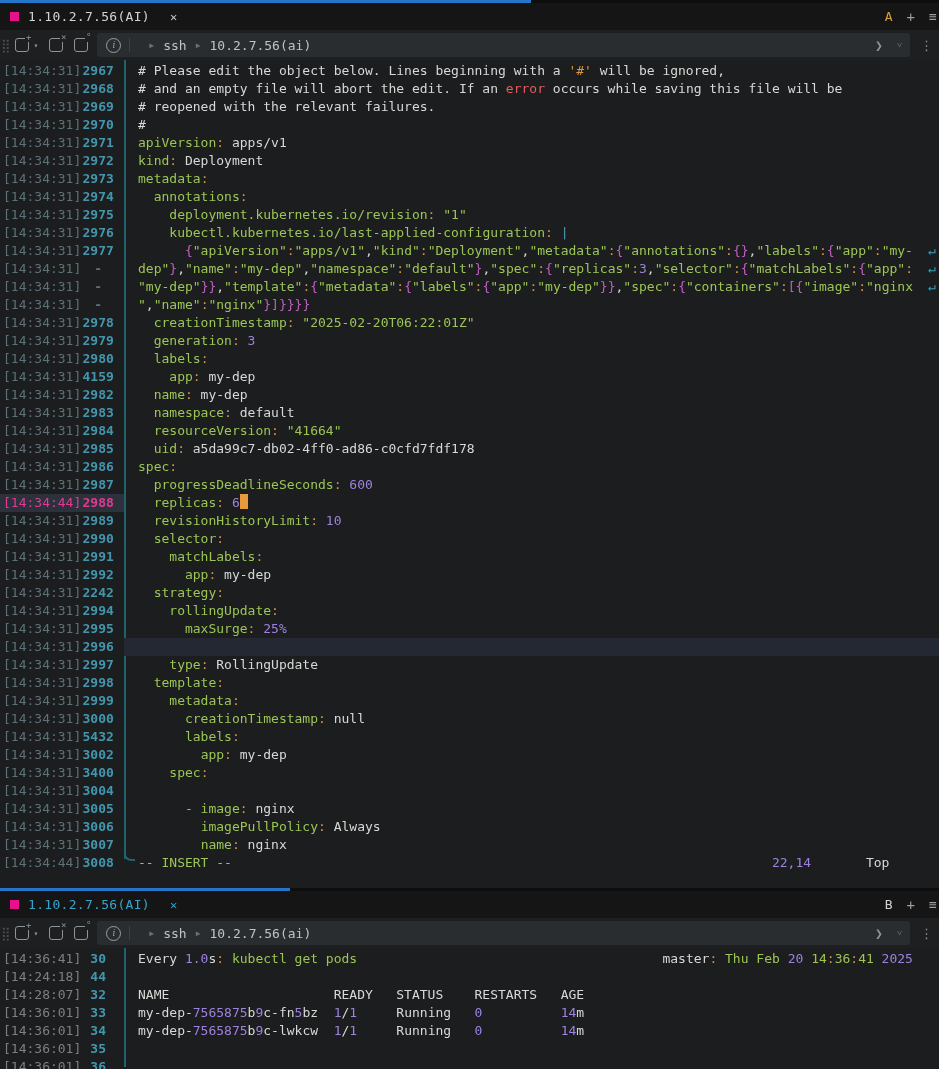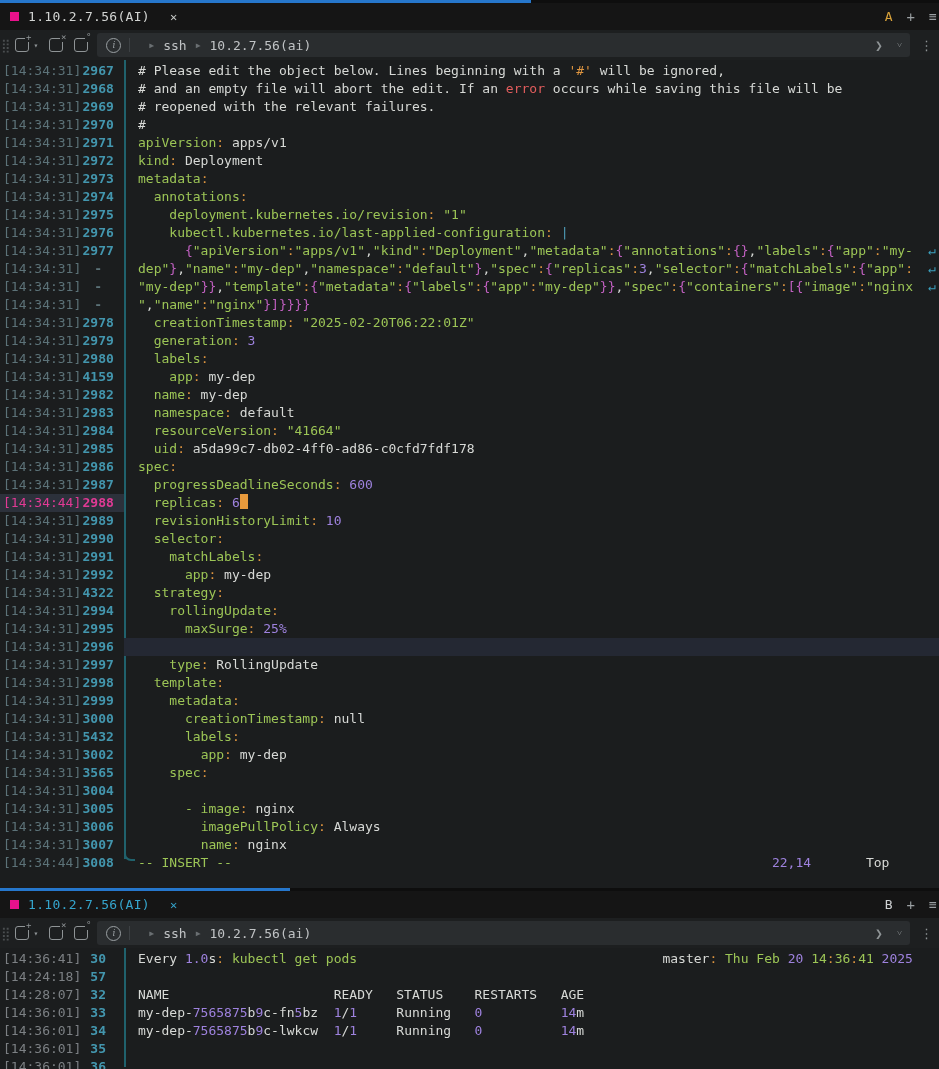--- a/index.html
+++ b/index.html
@@ -136,31 +136,31 @@
         <div class="row"><span class="gut"><span class="ts tsa">[14:34:31]</span><span class="num">2983</span></span><span class="txt"><span class="w">  </span><span class="g">namespace</span><span class="o">:</span><span class="w"> default</span></span></div>
         <div class="row"><span class="gut"><span class="ts tsa">[14:34:31]</span><span class="num">2984</span></span><span class="txt"><span class="w">  </span><span class="g">resourceVersion</span><span class="o">:</span><span class="g"> "41664"</span></span></div>
         <div class="row"><span class="gut"><span class="ts tsa">[14:34:31]</span><span class="num">2985</span></span><span class="txt"><span class="w">  </span><span class="g">uid</span><span class="o">:</span><span class="w"> a5da99c7-db02-4ff0-ad86-c0cfd7fdf178</span></span></div>
         <div class="row"><span class="gut"><span class="ts tsa">[14:34:31]</span><span class="num">2986</span></span><span class="txt"><span class="g">spec</span><span class="o">:</span></span></div>
         <div class="row"><span class="gut"><span class="ts tsa">[14:34:31]</span><span class="num">2987</span></span><span class="txt"><span class="w">  </span><span class="g">progressDeadlineSeconds</span><span class="o">:</span><span class="p"> 600</span></span></div>
         <div class="row mod"><span class="gut"><span class="ts tsa">[14:34:44]</span><span class="num">2988</span></span><span class="txt"><span class="w">  </span><span class="g">replicas</span><span class="o">:</span><span class="p"> 6</span><span class="cur"></span></span></div>
         <div class="row"><span class="gut"><span class="ts tsa">[14:34:31]</span><span class="num">2989</span></span><span class="txt"><span class="w">  </span><span class="g">revisionHistoryLimit</span><span class="o">:</span><span class="p"> 10</span></span></div>
         <div class="row"><span class="gut"><span class="ts tsa">[14:34:31]</span><span class="num">2990</span></span><span class="txt"><span class="w">  </span><span class="g">selector</span><span class="o">:</span></span></div>
         <div class="row"><span class="gut"><span class="ts tsa">[14:34:31]</span><span class="num">2991</span></span><span class="txt"><span class="w">    </span><span class="g">matchLabels</span><span class="o">:</span></span></div>
         <div class="row"><span class="gut"><span class="ts tsa">[14:34:31]</span><span class="num">2992</span></span><span class="txt"><span class="w">      </span><span class="g">app</span><span class="o">:</span><span class="w"> my-dep</span></span></div>
-        <div class="row"><span class="gut"><span class="ts tsa">[14:34:31]</span><span class="num">4322</span></span><span class="txt"><span class="w">  </span><span class="g">strategy</span><span class="o">:</span></span></div>
+        <div class="row"><span class="gut"><span class="ts tsa">[14:34:31]</span><span class="num">2242</span></span><span class="txt"><span class="w">  </span><span class="g">strategy</span><span class="o">:</span></span></div>
         <div class="row"><span class="gut"><span class="ts tsa">[14:34:31]</span><span class="num">2994</span></span><span class="txt"><span class="w">    </span><span class="g">rollingUpdate</span><span class="o">:</span></span></div>
         <div class="row"><span class="gut"><span class="ts tsa">[14:34:31]</span><span class="num">2995</span></span><span class="txt"><span class="w">      </span><span class="g">maxSurge</span><span class="o">:</span><span class="p"> 25%</span></span></div>
         <div class="row hl"><span class="gut"><span class="ts tsa">[14:34:31]</span><span class="num">2996</span></span></div>
         <div class="row"><span class="gut"><span class="ts tsa">[14:34:31]</span><span class="num">2997</span></span><span class="txt"><span class="w">    </span><span class="g">type</span><span class="o">:</span><span class="w"> RollingUpdate</span></span></div>
         <div class="row"><span class="gut"><span class="ts tsa">[14:34:31]</span><span class="num">2998</span></span><span class="txt"><span class="w">  </span><span class="g">template</span><span class="o">:</span></span></div>
         <div class="row"><span class="gut"><span class="ts tsa">[14:34:31]</span><span class="num">2999</span></span><span class="txt"><span class="w">    </span><span class="g">metadata</span><span class="o">:</span></span></div>
         <div class="row"><span class="gut"><span class="ts tsa">[14:34:31]</span><span class="num">3000</span></span><span class="txt"><span class="w">      </span><span class="g">creationTimestamp</span><span class="o">:</span><span class="w"> null</span></span></div>
         <div class="row"><span class="gut"><span class="ts tsa">[14:34:31]</span><span class="num">5432</span></span><span class="txt"><span class="w">      </span><span class="g">labels</span><span class="o">:</span></span></div>
         <div class="row"><span class="gut"><span class="ts tsa">[14:34:31]</span><span class="num">3002</span></span><span class="txt"><span class="w">        </span><span class="g">app</span><span class="o">:</span><span class="w"> my-dep</span></span></div>
-        <div class="row"><span class="gut"><span class="ts tsa">[14:34:31]</span><span class="num">3565</span></span><span class="txt"><span class="w">    </span><span class="g">spec</span><span class="o">:</span></span></div>
+        <div class="row"><span class="gut"><span class="ts tsa">[14:34:31]</span><span class="num">3400</span></span><span class="txt"><span class="w">    </span><span class="g">spec</span><span class="o">:</span></span></div>
         <div class="row"><span class="gut"><span class="ts tsa">[14:34:31]</span><span class="num">3004</span></span></div>
         <div class="row"><span class="gut"><span class="ts tsa">[14:34:31]</span><span class="num">3005</span></span><span class="txt"><span class="w">      </span><span class="g">- image</span><span class="o">:</span><span class="w"> nginx</span></span></div>
         <div class="row"><span class="gut"><span class="ts tsa">[14:34:31]</span><span class="num">3006</span></span><span class="txt"><span class="w">        </span><span class="g">imagePullPolicy</span><span class="o">:</span><span class="w"> Always</span></span></div>
         <div class="row"><span class="gut"><span class="ts tsa">[14:34:31]</span><span class="num">3007</span></span><span class="txt"><span class="w">        </span><span class="g">name</span><span class="o">:</span><span class="w"> nginx</span></span></div>
         <div class="row"><span class="gut"><span class="ts tsa">[14:34:44]</span><span class="num">3008</span></span><span class="txt"><span class="g">-- INSERT --</span><span class="w">                                                                     </span><span class="p">22,14</span><span class="w">       Top</span></span></div>
       </div>
   </section>
 
   <section class="pane pane-b">
     <div class="strip">
@@ -202,21 +202,21 @@
         <span class="addr-right">
           <span class="chev">❯</span>
           <span class="chev-sm">˅</span>
         </span>
       </div>
       <span class="more-dots">⋮</span>
     </div>
     <div class="term term-b">
       <div class="vline vline-b"></div>
     <div class="row"><span class="gut"><span class="ts tsb">[14:36:41]</span><span class="num">30</span></span><span class="txt"><span class="w">Every </span><span class="p">1.0</span><span class="w">s</span><span class="o">:</span><span class="g"> kubectl get pods</span><span class="w">                                       </span><span class="w">master</span><span class="o">:</span><span class="g"> Thu Feb </span><span class="p">20</span><span class="g"> 14</span><span class="o">:</span><span class="g">36</span><span class="o">:</span><span class="g">41</span><span class="p"> 2025</span></span></div>
-        <div class="row"><span class="gut"><span class="ts tsb">[14:24:18]</span><span class="num">57</span></span><span class="txt"></span></div>
+        <div class="row"><span class="gut"><span class="ts tsb">[14:24:18]</span><span class="num">44</span></span><span class="txt"></span></div>
         <div class="row"><span class="gut"><span class="ts tsb">[14:28:07]</span><span class="num">32</span></span><span class="txt"><span class="w">NAME                     READY   STATUS    RESTARTS   AGE</span></span></div>
         <div class="row"><span class="gut"><span class="ts tsb">[14:36:01]</span><span class="num">33</span></span><span class="txt"><span class="w">my-dep-</span><span class="p">7565875</span><span class="w">b</span><span class="p">9</span><span class="w">c-fn</span><span class="p">5</span><span class="w">bz  </span><span class="p">1</span><span class="w">/</span><span class="p">1</span><span class="w">     Running   </span><span class="p">0</span><span class="w">          </span><span class="p">14</span><span class="w">m</span></span></div>
         <div class="row"><span class="gut"><span class="ts tsb">[14:36:01]</span><span class="num">34</span></span><span class="txt"><span class="w">my-dep-</span><span class="p">7565875</span><span class="w">b</span><span class="p">9</span><span class="w">c-lwkcw  </span><span class="p">1</span><span class="w">/</span><span class="p">1</span><span class="w">     Running   </span><span class="p">0</span><span class="w">          </span><span class="p">14</span><span class="w">m</span></span></div>
         <div class="row"><span class="gut"><span class="ts tsb">[14:36:01]</span><span class="num">35</span></span><span class="txt"></span></div>
         <div class="row"><span class="gut"><span class="ts tsb">[14:36:01]</span><span class="num">36</span></span><span class="txt"></span></div>
       </div>
   </section>
 
 </div>
 

